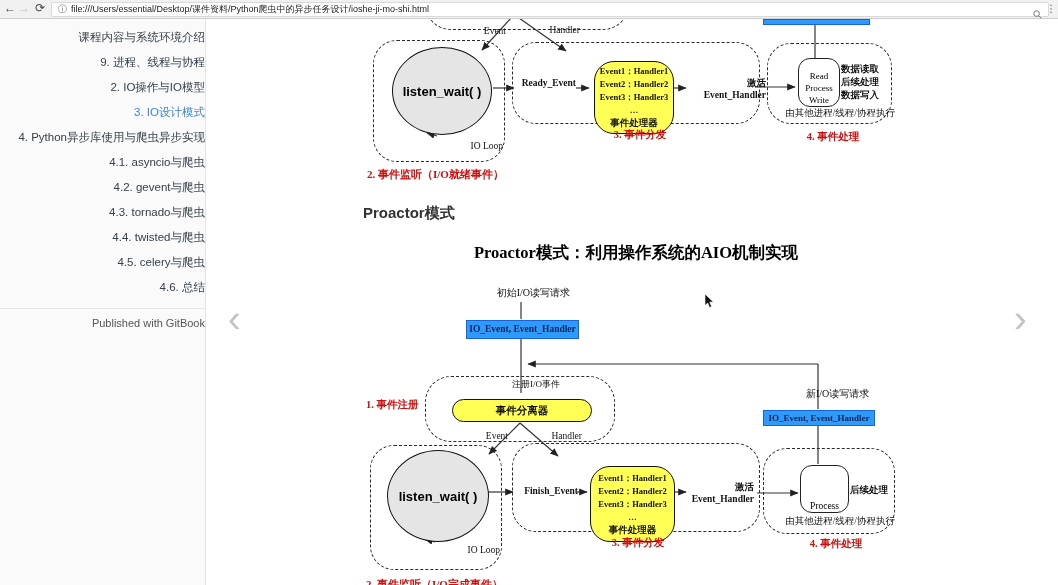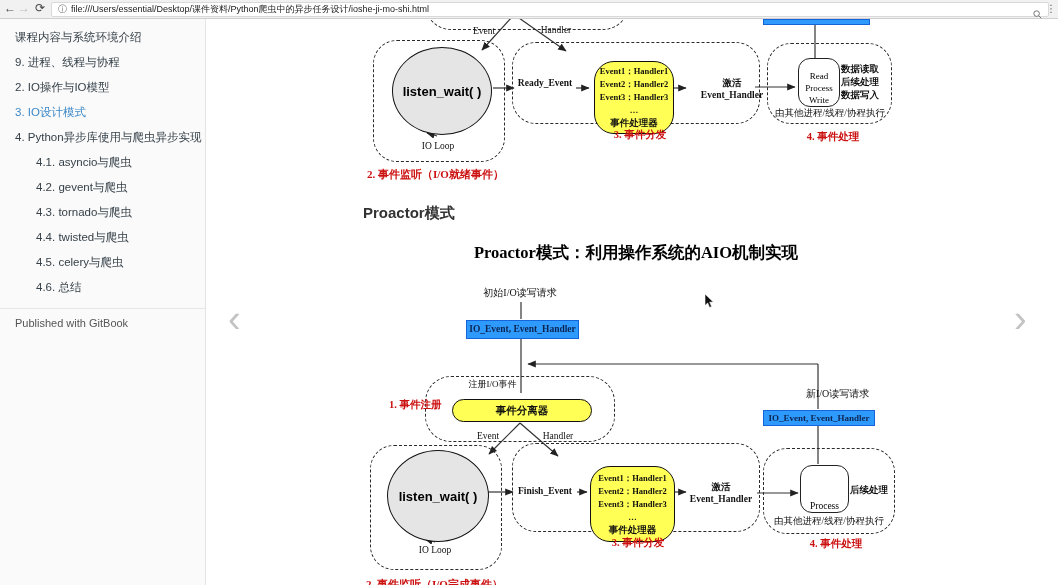--- a/index.html
+++ b/index.html
@@ -49,21 +49,21 @@
         font-size:10.5px;color:#101010;}
   .bbox{position:absolute;background:#2e9afe;border:1.5px solid #1565d8;text-align:center;
         font-family:"Liberation Serif",serif;font-weight:bold;font-size:9.5px;color:#0d2450;
         white-space:nowrap;}
   .wbox{position:absolute;background:#fff;border:1.2px solid #222;border-radius:12px;
         display:flex;flex-direction:column;align-items:center;justify-content:flex-end;
         font-family:"Liberation Serif",serif;font-size:9px;color:#000;}
   .wbox div{line-height:12px;}
   .dlabel{position:absolute;font-family:"Liberation Serif",serif;font-size:9.5px;color:#111;
           white-space:nowrap;}
-  .dlabel.c{text-align:center;}
+  .dlabel.c{text-align:right;}
   .dlabel.b{font-weight:bold;}
   .rlabel{position:absolute;font-family:"Liberation Serif",serif;font-weight:bold;
           font-size:10.5px;color:#cc1111;white-space:nowrap;}
   .h2head{position:absolute;font-size:15px;font-weight:bold;color:#333;white-space:nowrap;}
   .sertitle{position:absolute;font-family:"Liberation Serif",serif;font-weight:bold;
             font-size:16.5px;color:#000;text-align:center;white-space:nowrap;}
   svg.wires{position:absolute;left:0;top:0;pointer-events:none;}
 </style>
 </head>
 <body>
@@ -79,21 +79,21 @@
       <svg width="9" height="9" viewBox="0 0 9 9">
           <circle cx="3.6" cy="3.6" r="2.8" fill="none" stroke="#757575" stroke-width="1"></circle>
           <line x1="5.8" y1="5.8" x2="8.3" y2="8.3" stroke="#757575" stroke-width="1"></line>
         </svg>
     </span>
   </div>
   <div class="menudots">⋮</div>
 </div>
 
 <div class="sidebar">
-  <div style="padding-top:7px;">
+  <div style="padding-top:7px;text-align:right;">
     <div class="sitem">课程内容与系统环境介绍</div>
     <div class="sitem">9. 进程、线程与协程</div>
     <div class="sitem">2. IO操作与IO模型</div>
     <div class="sitem active">3. IO设计模式</div>
     <div class="sitem">4. Python异步库使用与爬虫异步实现</div>
     <div class="sitem sub">4.1. asyncio与爬虫</div>
     <div class="sitem sub">4.2. gevent与爬虫</div>
     <div class="sitem sub">4.3. tornado与爬虫</div>
     <div class="sitem sub">4.4. twisted与爬虫</div>
     <div class="sitem sub">4.5. celery与爬虫</div>
@@ -180,21 +180,21 @@
 
   <div class="h2head" style="left:157px;top:186px;">Proactor模式</div>
   <div class="sertitle" style="left:190px;top:224px;width:480px;">Proactor模式：利用操作系统的AIO机制实现</div>
 
   <div class="dlabel c" style="left:264px;top:268px;width:100px;font-size:10px;">初始I/O读写请求</div>
   <div class="bbox" style="left:260px;top:302px;width:111px;height:17px;line-height:17px;">IO_Event, Event_Handler</div>
 
   <div class="dash" style="left:219px;top:358px;width:188px;height:64px;border-radius:26px;"></div>
   <div class="dlabel c" style="left:219px;top:360px;width:135px;font-size:9px;">注册I/O事件</div>
   <div class="pill" style="left:246px;top:381px;width:138px;height:21px;line-height:21px;">事件分离器</div>
-  <div class="rlabel" style="left:160px;top:380px;margin-left:23px;">1. 事件注册</div>
+  <div class="rlabel" style="left:160px;top:380px;">1. 事件注册</div>
 
   <div class="dlabel" style="left:600px;top:369px;font-size:10px;">新I/O读写请求</div>
   <div class="bbox" style="left:557px;top:392px;width:110px;height:14px;line-height:14px;font-size:9px;">IO_Event, Event_Handler</div>
 
   <div class="dlabel c" style="left:262px;top:413px;width:40px;">Event</div>
   <div class="dlabel c" style="left:328px;top:413px;width:48px;">Handler</div>
 
   <div class="dash" style="left:164px;top:427px;width:130px;height:123px;"></div>
   <div class="circle" style="left:181px;top:432px;width:100px;height:90px;">listen_wait( )</div>
   <div class="dlabel c" style="left:164px;top:527px;width:130px;">IO Loop</div>

